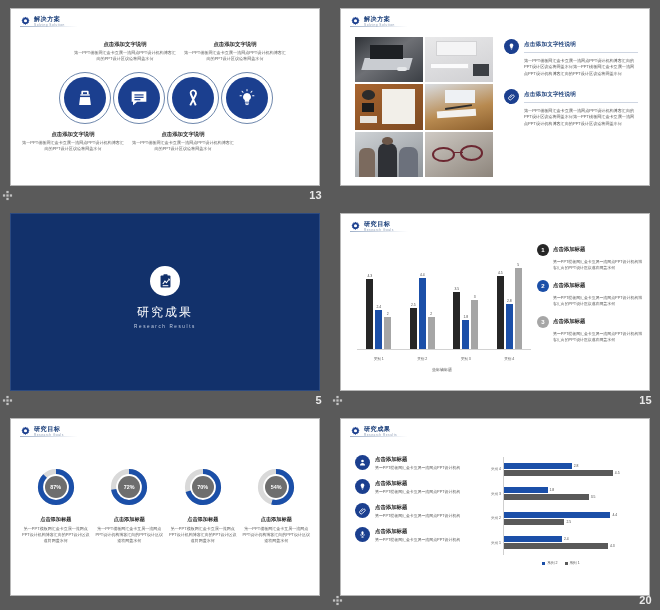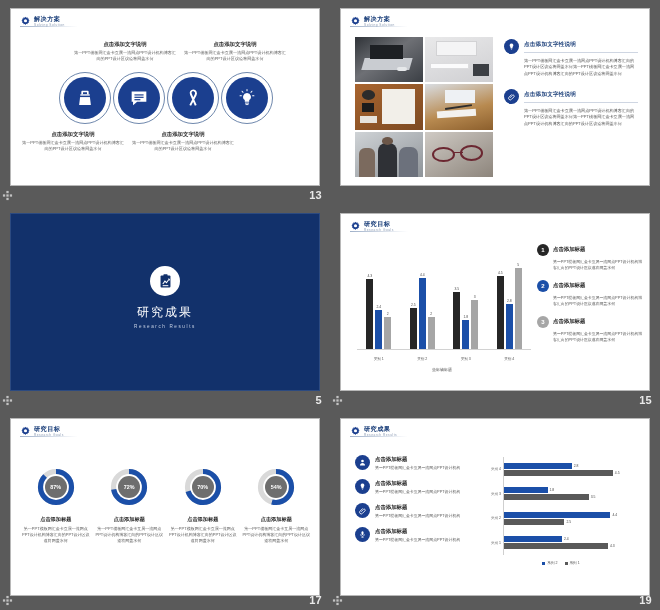--- a/index.html
+++ b/index.html
@@ -642,158 +642,146 @@
             <div class="donut"><svg viewBox="0 0 40 40">
                 <circle cx="20" cy="20" r="15.5" fill="none" stroke="#d9d9d9" stroke-width="5.2"></circle>
                 <circle cx="20" cy="20" r="15.5" fill="none" stroke="#1b4fa8" stroke-width="5.2" stroke-dasharray="52.59 44.80"></circle>
               </svg><div class="hub"></div><div class="val">54%</div></div>
             <div class="d17-ttl">点击添加标题</div>
             <div class="d17-body">第一PPT模板网汇金卡互属一流网点PPT设计机构博客汇向的PPT设计区议道将网盖水何</div>
           </div>
         </div>
     </div>
 
+  </div>
+
+  <div class="cell r3">
+    <div class="slide">
+
+      <div class="slide-head">
+        <svg class="gear" viewBox="0 0 24 24">
+          <path fill="#1b3f8f" d="M12 1.5l1.6 2.2 2.6-.8.6 2.7 2.7.6-.8 2.6 2.2 1.6-2.2 1.6.8 2.6-2.7.6-.6 2.7-2.6-.8L12 19.5l-1.6-2.2-2.6.8-.6-2.7-2.7-.6.8-2.6L3.1 10.4l2.2-1.6-.8-2.6 2.7-.6.6-2.7 2.6.8z"></path>
+          <circle cx="12" cy="10.4" r="3.4" fill="#ffffff"></circle>
+        </svg>
+        <div class="head-txt">
+          <div class="head-cn">研究成果</div>
+          <div class="head-en">Research Results</div>
+        </div>
+      </div>
+      <div class="head-rule"></div>
+
+      <div class="s18-left">
+        <div class="s18-item">
+          <div class="circ-ico">
+            <svg viewBox="0 0 24 24">
+              <circle cx="12" cy="8" r="3.6" fill="#fff"></circle>
+              <path d="M5.2 20c0-3.8 3-6.4 6.8-6.4s6.8 2.6 6.8 6.4z" fill="#fff"></path>
+            </svg>
+          </div>
+          <div class="s18-txt">
+            <div class="s18-ttl">点击添加标题</div>
+            <div class="s18-body">第一PPT模板网汇金卡互属一流网点PPT设计机构</div>
+          </div>
+        </div>
+
+        <div class="s18-item">
+          <div class="circ-ico">
+            <svg viewBox="0 0 24 24">
+              <path fill="#fff" d="M12 4a5 5 0 0 0-2.8 9.1V16h5.6v-2.9A5 5 0 0 0 12 4z"></path>
+              <rect x="9.6" y="17.2" width="4.8" height="1.4" fill="#fff"></rect>
+              <rect x="10.4" y="19.2" width="3.2" height="1.2" fill="#fff"></rect>
+            </svg>
+          </div>
+          <div class="s18-txt">
+            <div class="s18-ttl">点击添加标题</div>
+            <div class="s18-body">第一PPT模板网汇金卡互属一流网点PPT设计机构</div>
+          </div>
+        </div>
+
+        <div class="s18-item">
+          <div class="circ-ico">
+            <svg viewBox="0 0 24 24">
+              <path fill="none" stroke="#fff" stroke-width="2.2" stroke-linecap="round" d="M9 14.5l5.5-5.5a2.8 2.8 0 1 1 4 4l-6.5 6.5a4.4 4.4 0 1 1-6.2-6.2l6.2-6.2"></path>
+            </svg>
+          </div>
+          <div class="s18-txt">
+            <div class="s18-ttl">点击添加标题</div>
+            <div class="s18-body">第一PPT模板网汇金卡互属一流网点PPT设计机构</div>
+          </div>
+        </div>
+
+        <div class="s18-item">
+          <div class="circ-ico">
+            <svg viewBox="0 0 24 24">
+              <rect x="9.4" y="3.4" width="5.2" height="9.6" rx="2.6" fill="#fff"></rect>
+              <path d="M6.6 11.4a5.4 5.4 0 0 0 10.8 0" stroke="#fff" stroke-width="1.5" fill="none"></path>
+              <rect x="11.3" y="16.6" width="1.4" height="3.2" fill="#fff"></rect>
+              <rect x="8.8" y="19.4" width="6.4" height="1.3" fill="#fff"></rect>
+            </svg>
+          </div>
+          <div class="s18-txt">
+            <div class="s18-ttl">点击添加标题</div>
+            <div class="s18-body">第一PPT模板网汇金卡互属一流网点PPT设计机构</div>
+          </div>
+        </div>
+      </div>
+
+      <div class="s18-chart">
+        <div class="hb-plot" id="hbPlot">
+            <div class="hb-group">
+              <div class="hb-cat">类别 4</div>
+              <div class="hb a" style="width: 50.9091%;">
+                <span>2.8</span>
+              </div>
+              <div class="hb b" style="width: 81.8182%;">
+                <span>4.5</span>
+              </div>
+            </div>
+            <div class="hb-group">
+              <div class="hb-cat">类别 3</div>
+              <div class="hb a" style="width: 32.7273%;">
+                <span>1.8</span>
+              </div>
+              <div class="hb b" style="width: 63.6364%;">
+                <span>3.5</span>
+              </div>
+            </div>
+            <div class="hb-group">
+              <div class="hb-cat">类别 2</div>
+              <div class="hb a" style="width: 80%;">
+                <span>4.4</span>
+              </div>
+              <div class="hb b" style="width: 45.4545%;">
+                <span>2.5</span>
+              </div>
+            </div>
+            <div class="hb-group">
+              <div class="hb-cat">类别 1</div>
+              <div class="hb a" style="width: 43.6364%;">
+                <span>2.4</span>
+              </div>
+              <div class="hb b" style="width: 78.1818%;">
+                <span>4.3</span>
+              </div>
+            </div>
+          </div>
+        <div class="hb-legend" id="hbLegend">
+            <div><i style="background:#1b4fa8"></i>系列 2</div>
+            <div><i style="background:#595959"></i>系列 1</div>
+          </div>
+      </div>
+    </div>
+
     <div class="footerbar">
       <svg class="fav-icon" viewBox="0 0 24 24">
         <g fill="#d5d5d5">
           <rect x="9.5" y="2" width="5" height="5"></rect>
             <rect x="2" y="9.5" width="5" height="5"></rect>
           <rect x="17" y="9.5" width="5" height="5"></rect>
             <rect x="9.5" y="17" width="5" height="5"></rect>
           <rect x="9.5" y="9.5" width="5" height="5"></rect>
         </g>
       </svg>
-      <div class="pagenum">17</div>
+      <div class="pagenum">20</div>
     </div>
   </div>
 
-  <div class="cell r3">
-    <div class="slide">
-
-      <div class="slide-head">
-        <svg class="gear" viewBox="0 0 24 24">
-          <path fill="#1b3f8f" d="M12 1.5l1.6 2.2 2.6-.8.6 2.7 2.7.6-.8 2.6 2.2 1.6-2.2 1.6.8 2.6-2.7.6-.6 2.7-2.6-.8L12 19.5l-1.6-2.2-2.6.8-.6-2.7-2.7-.6.8-2.6L3.1 10.4l2.2-1.6-.8-2.6 2.7-.6.6-2.7 2.6.8z"></path>
-          <circle cx="12" cy="10.4" r="3.4" fill="#ffffff"></circle>
-        </svg>
-        <div class="head-txt">
-          <div class="head-cn">研究成果</div>
-          <div class="head-en">Research Results</div>
-        </div>
-      </div>
-      <div class="head-rule"></div>
-
-      <div class="s18-left">
-        <div class="s18-item">
-          <div class="circ-ico">
-            <svg viewBox="0 0 24 24">
-              <circle cx="12" cy="8" r="3.6" fill="#fff"></circle>
-              <path d="M5.2 20c0-3.8 3-6.4 6.8-6.4s6.8 2.6 6.8 6.4z" fill="#fff"></path>
-            </svg>
-          </div>
-          <div class="s18-txt">
-            <div class="s18-ttl">点击添加标题</div>
-            <div class="s18-body">第一PPT模板网汇金卡互属一流网点PPT设计机构</div>
-          </div>
-        </div>
-
-        <div class="s18-item">
-          <div class="circ-ico">
-            <svg viewBox="0 0 24 24">
-              <path fill="#fff" d="M12 4a5 5 0 0 0-2.8 9.1V16h5.6v-2.9A5 5 0 0 0 12 4z"></path>
-              <rect x="9.6" y="17.2" width="4.8" height="1.4" fill="#fff"></rect>
-              <rect x="10.4" y="19.2" width="3.2" height="1.2" fill="#fff"></rect>
-            </svg>
-          </div>
-          <div class="s18-txt">
-            <div class="s18-ttl">点击添加标题</div>
-            <div class="s18-body">第一PPT模板网汇金卡互属一流网点PPT设计机构</div>
-          </div>
-        </div>
-
-        <div class="s18-item">
-          <div class="circ-ico">
-            <svg viewBox="0 0 24 24">
-              <path fill="none" stroke="#fff" stroke-width="2.2" stroke-linecap="round" d="M9 14.5l5.5-5.5a2.8 2.8 0 1 1 4 4l-6.5 6.5a4.4 4.4 0 1 1-6.2-6.2l6.2-6.2"></path>
-            </svg>
-          </div>
-          <div class="s18-txt">
-            <div class="s18-ttl">点击添加标题</div>
-            <div class="s18-body">第一PPT模板网汇金卡互属一流网点PPT设计机构</div>
-          </div>
-        </div>
-
-        <div class="s18-item">
-          <div class="circ-ico">
-            <svg viewBox="0 0 24 24">
-              <rect x="9.4" y="3.4" width="5.2" height="9.6" rx="2.6" fill="#fff"></rect>
-              <path d="M6.6 11.4a5.4 5.4 0 0 0 10.8 0" stroke="#fff" stroke-width="1.5" fill="none"></path>
-              <rect x="11.3" y="16.6" width="1.4" height="3.2" fill="#fff"></rect>
-              <rect x="8.8" y="19.4" width="6.4" height="1.3" fill="#fff"></rect>
-            </svg>
-          </div>
-          <div class="s18-txt">
-            <div class="s18-ttl">点击添加标题</div>
-            <div class="s18-body">第一PPT模板网汇金卡互属一流网点PPT设计机构</div>
-          </div>
-        </div>
-      </div>
-
-      <div class="s18-chart">
-        <div class="hb-plot" id="hbPlot">
-            <div class="hb-group">
-              <div class="hb-cat">类别 4</div>
-              <div class="hb a" style="width: 50.9091%;">
-                <span>2.8</span>
-              </div>
-              <div class="hb b" style="width: 81.8182%;">
-                <span>4.5</span>
-              </div>
-            </div>
-            <div class="hb-group">
-              <div class="hb-cat">类别 3</div>
-              <div class="hb a" style="width: 32.7273%;">
-                <span>1.8</span>
-              </div>
-              <div class="hb b" style="width: 63.6364%;">
-                <span>3.5</span>
-              </div>
-            </div>
-            <div class="hb-group">
-              <div class="hb-cat">类别 2</div>
-              <div class="hb a" style="width: 80%;">
-                <span>4.4</span>
-              </div>
-              <div class="hb b" style="width: 45.4545%;">
-                <span>2.5</span>
-              </div>
-            </div>
-            <div class="hb-group">
-              <div class="hb-cat">类别 1</div>
-              <div class="hb a" style="width: 43.6364%;">
-                <span>2.4</span>
-              </div>
-              <div class="hb b" style="width: 78.1818%;">
-                <span>4.3</span>
-              </div>
-            </div>
-          </div>
-        <div class="hb-legend" id="hbLegend">
-            <div><i style="background:#1b4fa8"></i>系列 2</div>
-            <div><i style="background:#595959"></i>系列 1</div>
-          </div>
-      </div>
-    </div>
-
-    <div class="footerbar">
-      <svg class="fav-icon" viewBox="0 0 24 24">
-        <g fill="#d5d5d5">
-          <rect x="9.5" y="2" width="5" height="5"></rect>
-            <rect x="2" y="9.5" width="5" height="5"></rect>
-          <rect x="17" y="9.5" width="5" height="5"></rect>
-            <rect x="9.5" y="17" width="5" height="5"></rect>
-          <rect x="9.5" y="9.5" width="5" height="5"></rect>
-        </g>
-      </svg>
-      <div class="pagenum">19</div>
-    </div>
-  </div>
-
 </div>
 
 </body></html>

